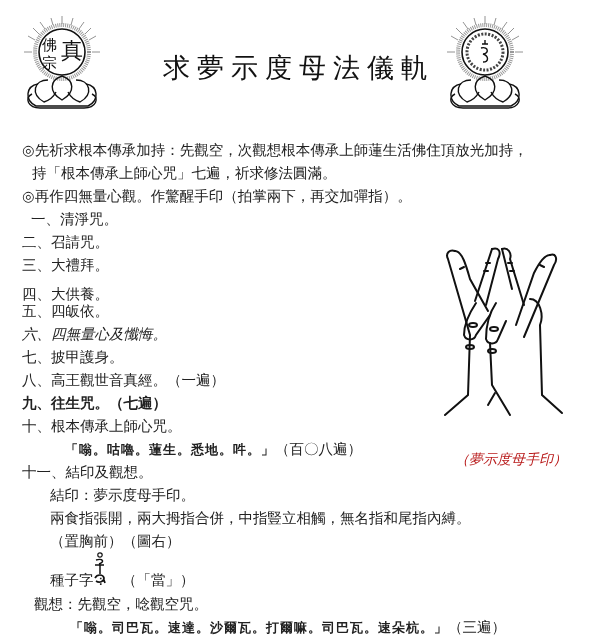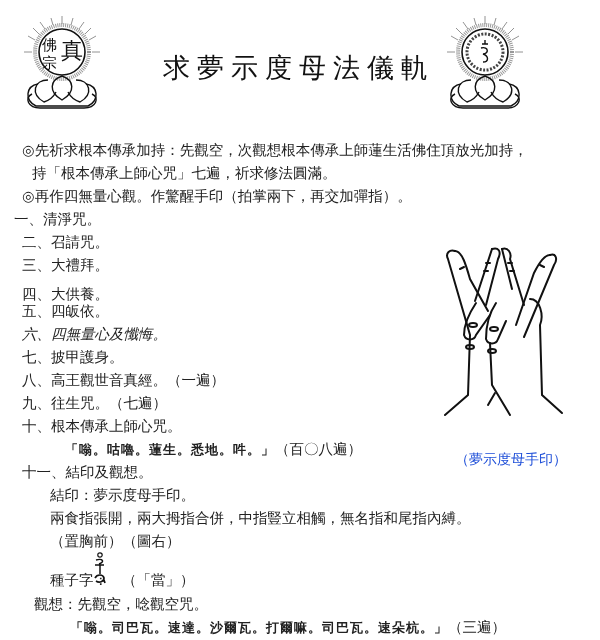--- a/index.html
+++ b/index.html
@@ -4,21 +4,21 @@
 <style>
   html, body { margin:0; padding:0; background:#ffffff; }
   body { width:600px; height:640px; position:relative; overflow:hidden; font-family:"DejaVu Sans", sans-serif; color:#222; }
   .logo { position:absolute; top:14px; width:84px; height:96px; }
   .logo-left { left:20px; }
   .logo-right { left:443px; }
   .title { position:absolute; left:163px; top:50px; font-family:"DejaVu Serif", serif; font-size:27px; letter-spacing:7px; color:#111; }
   .line { position:absolute; font-size:14.5px; line-height:20px; white-space:nowrap; color:#222; }
   .mantra { font-family:"DejaVu Serif", serif; font-weight:bold; font-size:13px; letter-spacing:1px; }
   .hand { position:absolute; left:440px; top:245px; width:130px; height:175px; }
-  .caption { position:absolute; left:455px; top:451px; font-size:14px; color:#1d4ed8; }
+  .caption { position:absolute; left:455px; top:451px; font-size:14px; color:#b91c1c;font-style:italic; }
   .seed-glyph { position:absolute; left:93px; top:552px; width:14px; height:34px; }
 </style>
 </head>
 <body>
 
 <div class="logo logo-left">
   <svg width="84" height="96" viewBox="0 0 84 96">
     <g stroke="#777" stroke-width="0.8">
       <line x1="42" y1="2" x2="42" y2="10"></line>
         <line x1="20" y1="8" x2="25" y2="15"></line>
@@ -76,29 +76,29 @@
       <path d="M12 80 C4 84 8 94 20 94 L64 94 C76 94 80 84 72 80"></path>
     </g>
   </svg>
 </div>
 
 <div class="line" style="left:22px;top:140px;">◎先祈求根本傳承加持：先觀空，次觀想根本傳承上師蓮生活佛住頂放光加持，</div>
 <div class="line" style="left:32px;top:163px;">持「根本傳承上師心咒」七遍，祈求修法圓滿。</div>
 <div class="line" style="left:22px;top:186px;">◎再作四無量心觀。作驚醒手印（拍掌兩下，再交加彈指）。</div>
 
 <div>
-  <div class="line" style="left:14px;top:209px;">一、清淨咒。</div>
+  <div class="line" style="left:31px;top:209px;">一、清淨咒。</div>
   <div class="line" style="left:22px;top:232px;">二、召請咒。</div>
   <div class="line" style="left:22px;top:255px;text-align:center;">三、大禮拜。</div>
   <div class="line" style="left:22px;top:284px;">四、大供養。</div>
   <div class="line" style="left:22px;top:301px;">五、四皈依。</div>
   <div class="line" style="left:22px;top:324px;font-style:italic;">六、四無量心及懺悔。</div>
   <div class="line" style="left:22px;top:347px;">七、披甲護身。</div>
   <div class="line" style="left:22px;top:370px;">八、高王觀世音真經。（一遍）</div>
-  <div class="line" style="left:22px;top:393px;">九、往生咒。（七遍）</div>
+  <div class="line" style="left:22px;top:393px;font-weight:bold;">九、往生咒。（七遍）</div>
   <div class="line" style="left:22px;top:416px;">十、根本傳承上師心咒。</div>
 </div>
 
 <div class="line" style="left:65px;top:439px;text-align:right;">
   <span class="mantra">「嗡。咕嚕。蓮生。悉地。吽。」</span><span>（百〇八遍）</span>
 </div>
 
 <div class="line" style="left:22px;top:462px;">十一、結印及觀想。</div>
 <div class="line" style="left:50px;top:485px;">結印：夢示度母手印。</div>
 <div class="line" style="left:50px;top:508px;">兩食指張開，兩大拇指合併，中指豎立相觸，無名指和尾指內縛。</div>

